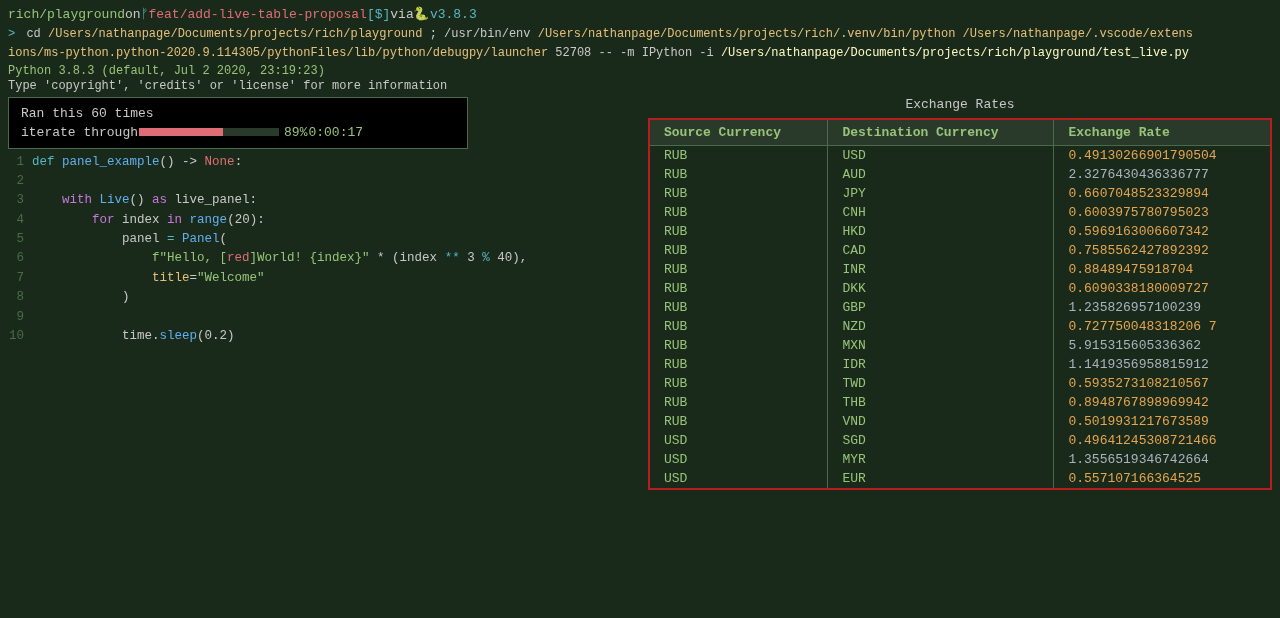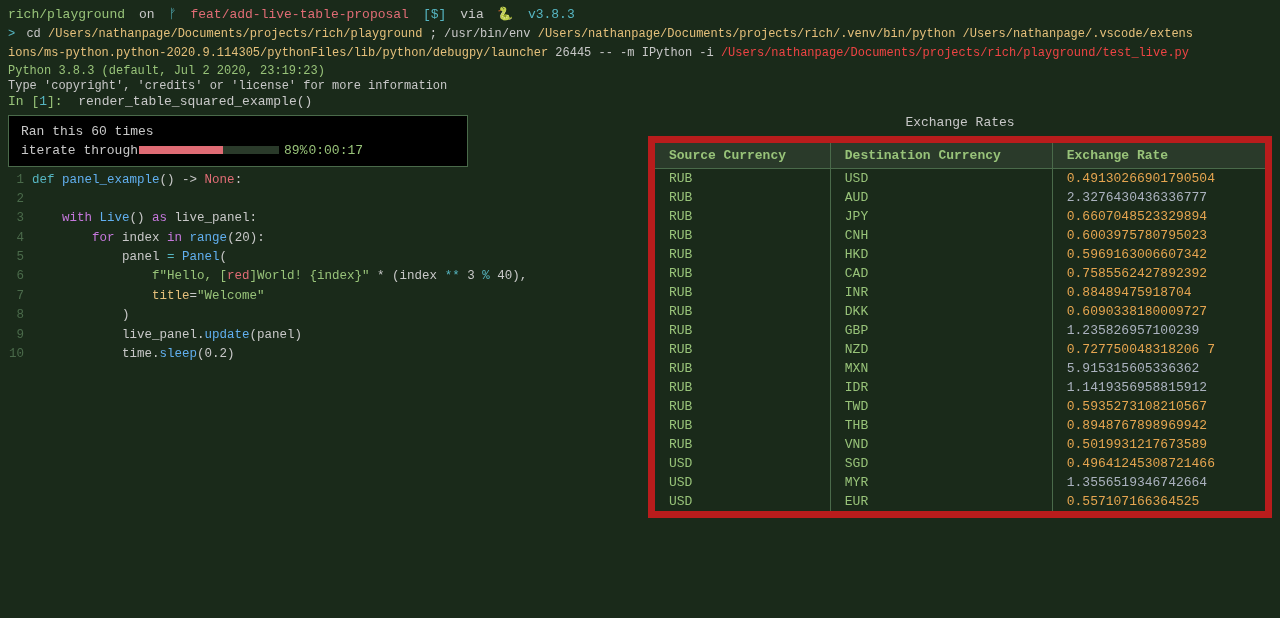--- a/index.html
+++ b/index.html
@@ -14,21 +14,21 @@
     }
     .terminal {
       width: 1280px;
       height: 618px;
       background-color: #1a2a1a;
       padding: 6px 8px;
     }
     .top-bar {
       display: flex;
       align-items: center;
-      gap: 14px;
+      gap: 0;
       margin-bottom: 4px;
       font-size: 13px;
     }
     .branch-name { color: #e06c75; }
     .dollar-sign { color: #56b6c2; }
     .via-text { color: #c8c8c8; }
     .python-icon { color: #56b6c2; }
     .version { color: #56b6c2; }
     .prompt-dir { color: #98c379; }
     .cmd-line {
@@ -39,21 +39,21 @@
       overflow: hidden;
       text-overflow: ellipsis;
     }
     .prompt-arrow { color: #56b6c2; margin-right: 4px; }
     .cmd-cd { color: #c8c8c8; }
     .cmd-path { color: #e5c07b; }
     .cmd-separator { color: #c8c8c8; }
     .cmd-env { color: #e5c07b; }
     .cmd-python { color: #e5c07b; }
     .cmd-args { color: #c8c8c8; }
-    .cmd-script { color: #ef4444; font-family: Liberation Mono, monospace; }
+    .cmd-script { color: #fef9c3; font-family: Liberation Mono, monospace; }
     .info-line { color: #98c379; font-size: 12px; margin-bottom: 1px; }
     .info-line2 { color: #c8c8c8; font-size: 12px; margin-bottom: 1px; }
     .info-line3 { color: #c8c8c8; font-size: 12px; margin-bottom: 6px; }
     .in-prompt { color: #98c379; font-size: 13px; margin-bottom: 6px; }
     .in-number { color: #56b6c2; }
     .in-func { color: #c8c8c8; }
     .main-content {
       display: flex;
       gap: 20px;
       margin-top: 4px;
@@ -120,21 +120,21 @@
     }
     .table-title {
       text-align: center;
       color: #c8c8c8;
       font-size: 13px;
       margin-bottom: 6px;
     }
     .exchange-table {
       border-collapse: collapse;
       width: 100%;
-      border: 7px solid #b91c1c;
+      border: 2px solid #b91c1c;
     }
     .exchange-table th {
       background: #2a3a2a;
       color: #98c379;
       font-weight: bold;
       padding: 5px 14px;
       border: 1px solid #4a6a4a;
       text-align: left;
       font-size: 13px;
       font-family: 'Courier New', Courier, monospace;
@@ -168,29 +168,26 @@
     <span class="via-text">via</span>
     <span class="python-icon">🐍</span>
     <span class="version">v3.8.3</span>
   </div>
 
   <div class="cmd-line">
     <span class="prompt-arrow">&gt;</span>
     <span class="cmd-cd">cd </span><span class="cmd-path">/Users/nathanpage/Documents/projects/rich/playground</span><span class="cmd-separator"> ; /usr/bin/env </span><span class="cmd-python">/Users/nathanpage/Documents/projects/rich/.venv/bin/python</span><span class="cmd-args"> </span><span class="cmd-env">/Users/nathanpage/.vscode/extens</span>
   </div>
   <div class="cmd-line">
-    <span class="cmd-path">ions/ms-python.python-2020.9.114305/pythonFiles/lib/python/debugpy/launcher</span><span class="cmd-args"> 26445 -- -m IPython -i </span><span class="cmd-script">/Users/nathanpage/Documents/projects/rich/playground/test_live.py</span>
+    <span class="cmd-path">ions/ms-python.python-2020.9.114305/pythonFiles/lib/python/debugpy/launcher</span><span class="cmd-args"> 52708 -- -m IPython -i </span><span class="cmd-script">/Users/nathanpage/Documents/projects/rich/playground/test_live.py</span>
   </div>
 
   <div class="info-line">Python 3.8.3 (default, Jul  2 2020, 23:19:23)</div>
   <div class="info-line2">Type 'copyright', 'credits' or 'license' for more information</div>
 
-  <div class="in-prompt">
-    <span class="code-green">In [</span><span class="in-number">1</span><span class="code-green">]:</span>&nbsp;&nbsp;<span class="in-func">render_table_squared_example()</span>
-  </div>
 
   <div class="main-content">
 
     <div class="left-panel">
       <div class="progress-box">
         <div class="progress-ran">Ran this 60 times</div>
         <div class="progress-row">
           <span class="progress-label">iterate through</span>
           <div class="progress-bar-container">
             <div class="progress-bar-fill"></div>
@@ -237,21 +234,20 @@
           <span>&nbsp;&nbsp;&nbsp;&nbsp;&nbsp;&nbsp;&nbsp;&nbsp;&nbsp;&nbsp;&nbsp;&nbsp;&nbsp;&nbsp;&nbsp;&nbsp;<span class="kw-title">title</span><span class="code-white">=</span><span class="kw-fstr">"Welcome"</span></span>
         </div>
 
         <div class="code-line">
           <span class="line-num">8</span>
           <span>&nbsp;&nbsp;&nbsp;&nbsp;&nbsp;&nbsp;&nbsp;&nbsp;&nbsp;&nbsp;&nbsp;&nbsp;)</span>
         </div>
 
         <div class="code-line">
           <span class="line-num">9</span>
-          <span>&nbsp;&nbsp;&nbsp;&nbsp;&nbsp;&nbsp;&nbsp;&nbsp;&nbsp;&nbsp;&nbsp;&nbsp;<span class="code-white">live_panel.</span><span class="kw-sleep">update</span><span class="code-white">(panel)</span></span>
         </div>
 
         <div class="code-line">
           <span class="line-num">10</span>
           <span>&nbsp;&nbsp;&nbsp;&nbsp;&nbsp;&nbsp;&nbsp;&nbsp;&nbsp;&nbsp;&nbsp;&nbsp;<span class="code-white">time.</span><span class="kw-sleep">sleep</span><span class="code-white">(0.2)</span></span>
         </div>
       </div>
     </div>
 
     <div class="right-panel">

